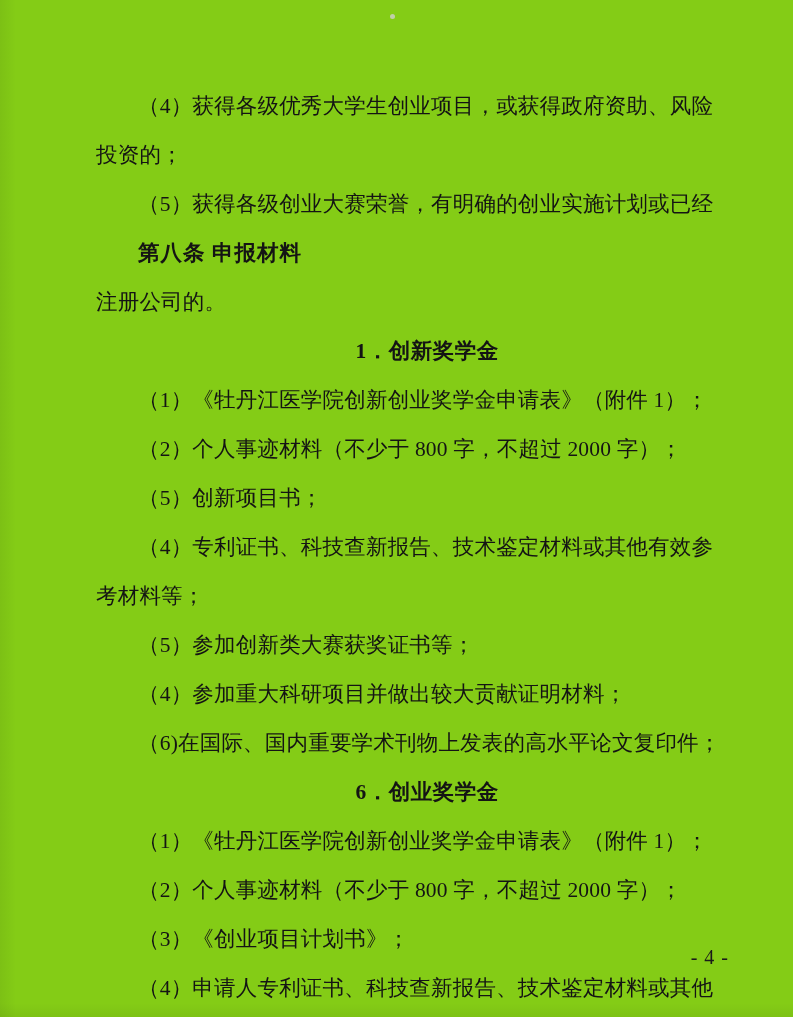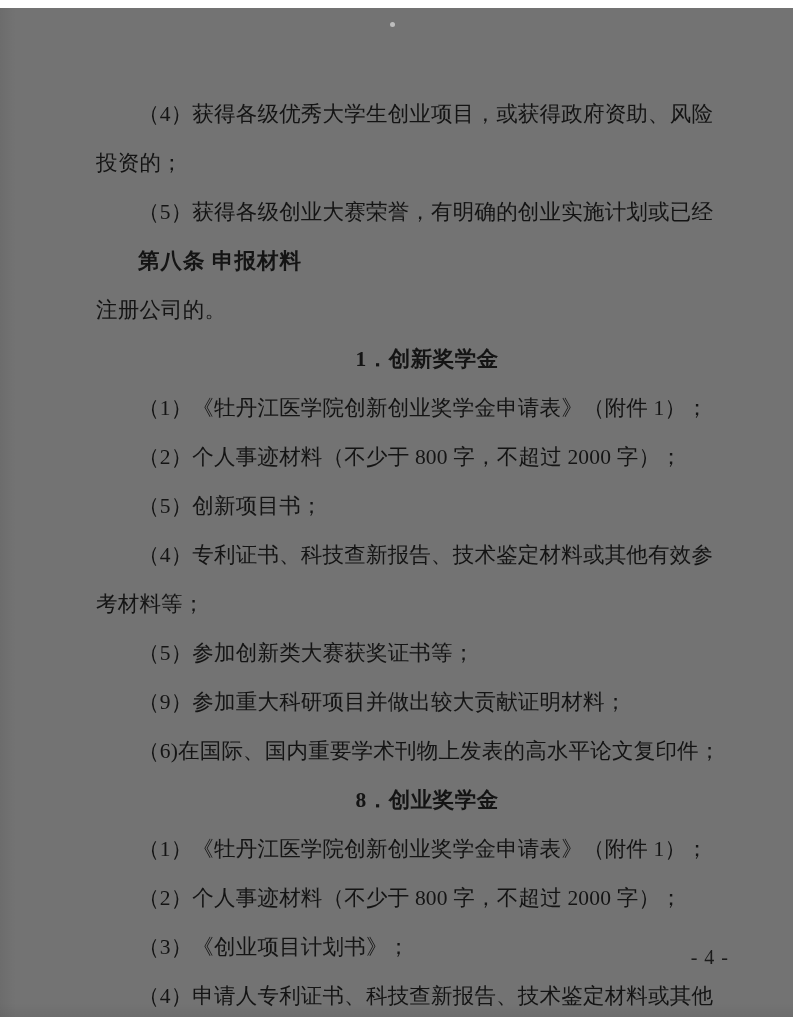--- a/index.html
+++ b/index.html
@@ -12,22 +12,21 @@
     height: 1017px;
     position: relative;
     overflow: hidden;
     font-family: "Liberation Serif", "DejaVu Serif", serif;
   }
 
   
   .page {
     position: absolute;
     inset: 0;
-    background: #737373;
-    margin-top: 8px;
+    background: #84cc16;
   }
 
   .page-inner {
     position: absolute;
     left: 96px;
     top: 82px;
     width: 610px;
     height: 880px;
   }
 
@@ -107,23 +106,23 @@
     <div class="line indent">（5）获得各级创业大赛荣誉，有明确的创业实施计划或已经</div>
     <div class="line heading">第八条 申报材料</div>
     <div class="line">注册公司的。</div>
     <div class="line sub-heading">1．创新奖学金</div>
     <div class="line indent">（1）《牡丹江医学院创新创业奖学金申请表》（附件 1）；</div>
     <div class="line indent">（2）个人事迹材料（不少于 800 字，不超过 2000 字）；</div>
     <div class="line indent">（5）创新项目书；</div>
     <div class="line indent">（4）专利证书、科技查新报告、技术鉴定材料或其他有效参</div>
     <div class="line">考材料等；</div>
     <div class="line indent">（5）参加创新类大赛获奖证书等；</div>
-    <div class="line indent">（9）参加重大科研项目并做出较大贡献证明材料；</div>
+    <div class="line indent">（4）参加重大科研项目并做出较大贡献证明材料；</div>
     <div class="line indent">（6)在国际、国内重要学术刊物上发表的高水平论文复印件；</div>
-    <div class="line sub-heading">8．创业奖学金</div>
+    <div class="line sub-heading">6．创业奖学金</div>
     <div class="line indent">（1）《牡丹江医学院创新创业奖学金申请表》（附件 1）；</div>
     <div class="line indent">（2）个人事迹材料（不少于 800 字，不超过 2000 字）；</div>
     <div class="line indent">（3）《创业项目计划书》；</div>
     <div class="line indent">（4）申请人专利证书、科技查新报告、技术鉴定材料或其他</div>
 
   </div>
 
   <div class="page-number">- 4 -</div>
 </div>
 

